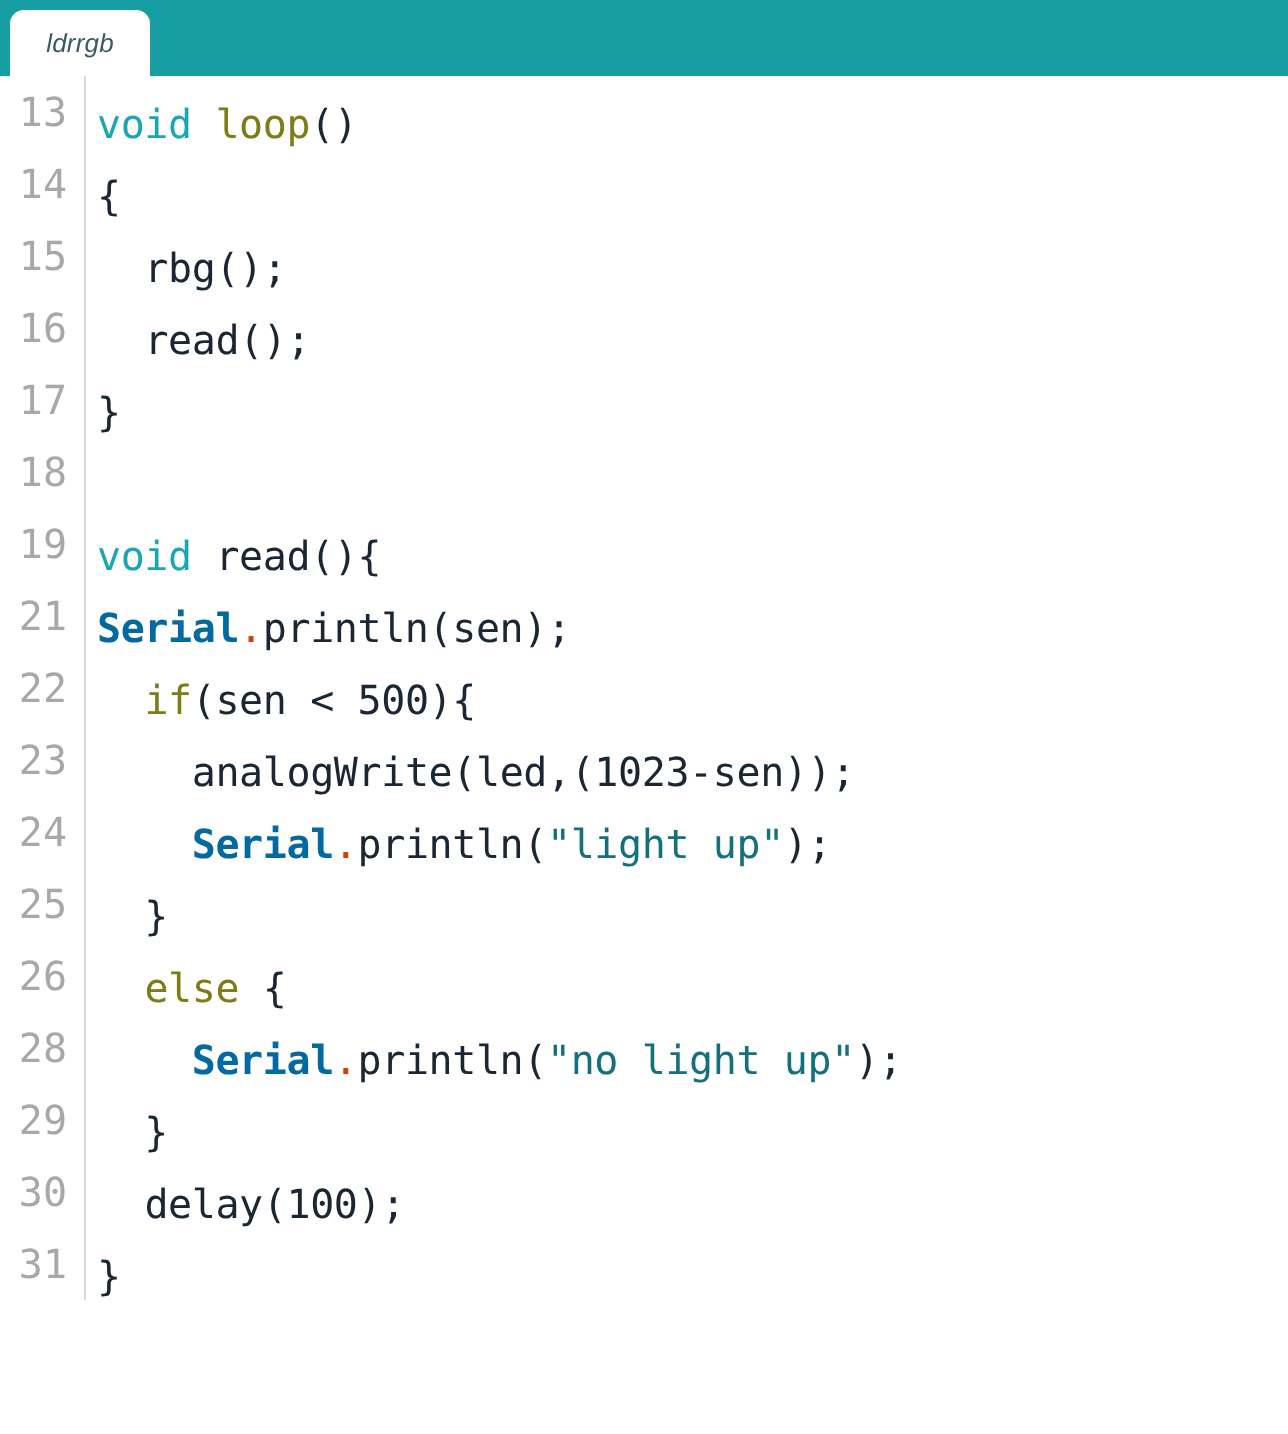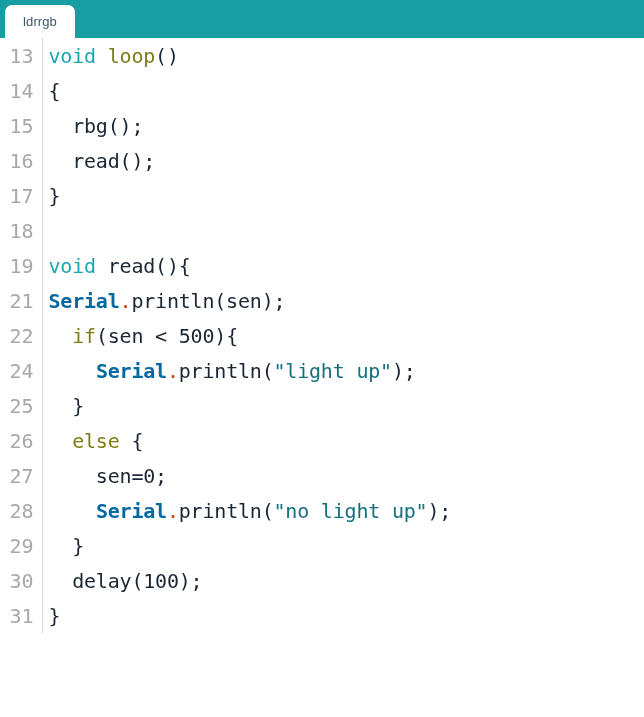--- a/index.html
+++ b/index.html
@@ -16,20 +16,21 @@
 
   
   #tabbar {
     position: absolute;
     left: 0;
     top: 0;
     width: 644px;
     height: 38px;
     background: #169ea3;
     box-sizing: border-box;
+    font-style: italic;
   }
   #tab-ldrrgb {
     position: absolute;
     left: 5px;
     top: 5px;
     width: 70px;
     height: 33px;
     background: #ffffff;
     border-top-left-radius: 7px;
     border-top-right-radius: 7px;
@@ -76,21 +77,21 @@
     vertical-align: middle;
     font-family: "DejaVu Sans Mono", monospace;
     font-size: 20px;
     color: #a8a8a8;
     border-right: 1px solid #d9d9d9;
     user-select: none;
     box-sizing: border-box;
     white-space: pre;
   }
   td.code {
-    padding: 0 0 0 6px;
+    padding: 12px 0 0 6px;
     vertical-align: middle;
     font-family: "DejaVu Sans Mono", monospace;
     font-size: 20px;
     color: #1a2633;
     white-space: pre;
     box-sizing: border-box;
     letter-spacing: -0.2px;
   }
 
   
@@ -143,34 +144,34 @@
         </tr>
         <tr>
           <td class="gutter">21</td>
           <td class="code"><span class="tok-object">Serial</span><span class="tok-dot">.</span><span class="tok-function">println</span><span class="tok-plain">(sen);</span></td>
         </tr>
         <tr>
           <td class="gutter">22</td>
           <td class="code"><span class="tok-plain">  </span><span class="tok-keyword">if</span><span class="tok-plain">(sen &lt; 500){</span></td>
         </tr>
         <tr>
+          <td class="gutter">23</td>
+          <td class="code"><span class="tok-plain">    </span><span class="tok-function">analogWrite</span><span class="tok-plain">(led,(1023-sen));</span></td>
+        </tr>
+        <tr>
           <td class="gutter">24</td>
           <td class="code"><span class="tok-plain">    </span><span class="tok-object">Serial</span><span class="tok-dot">.</span><span class="tok-function">println</span><span class="tok-plain">(</span><span class="tok-string">"light up"</span><span class="tok-plain">);</span></td>
         </tr>
         <tr>
           <td class="gutter">25</td>
           <td class="code"><span class="tok-plain">  }</span></td>
         </tr>
         <tr>
           <td class="gutter">26</td>
           <td class="code"><span class="tok-plain">  </span><span class="tok-keyword">else</span><span class="tok-plain"> {</span></td>
-        </tr>
-        <tr>
-          <td class="gutter">27</td>
-          <td class="code"><span class="tok-plain">    sen=0;</span></td>
         </tr>
         <tr>
           <td class="gutter">28</td>
           <td class="code"><span class="tok-plain">    </span><span class="tok-object">Serial</span><span class="tok-dot">.</span><span class="tok-function">println</span><span class="tok-plain">(</span><span class="tok-string">"no light up"</span><span class="tok-plain">);</span></td>
         </tr>
         <tr>
           <td class="gutter">29</td>
           <td class="code"><span class="tok-plain">  }</span></td>
         </tr>
         <tr>

